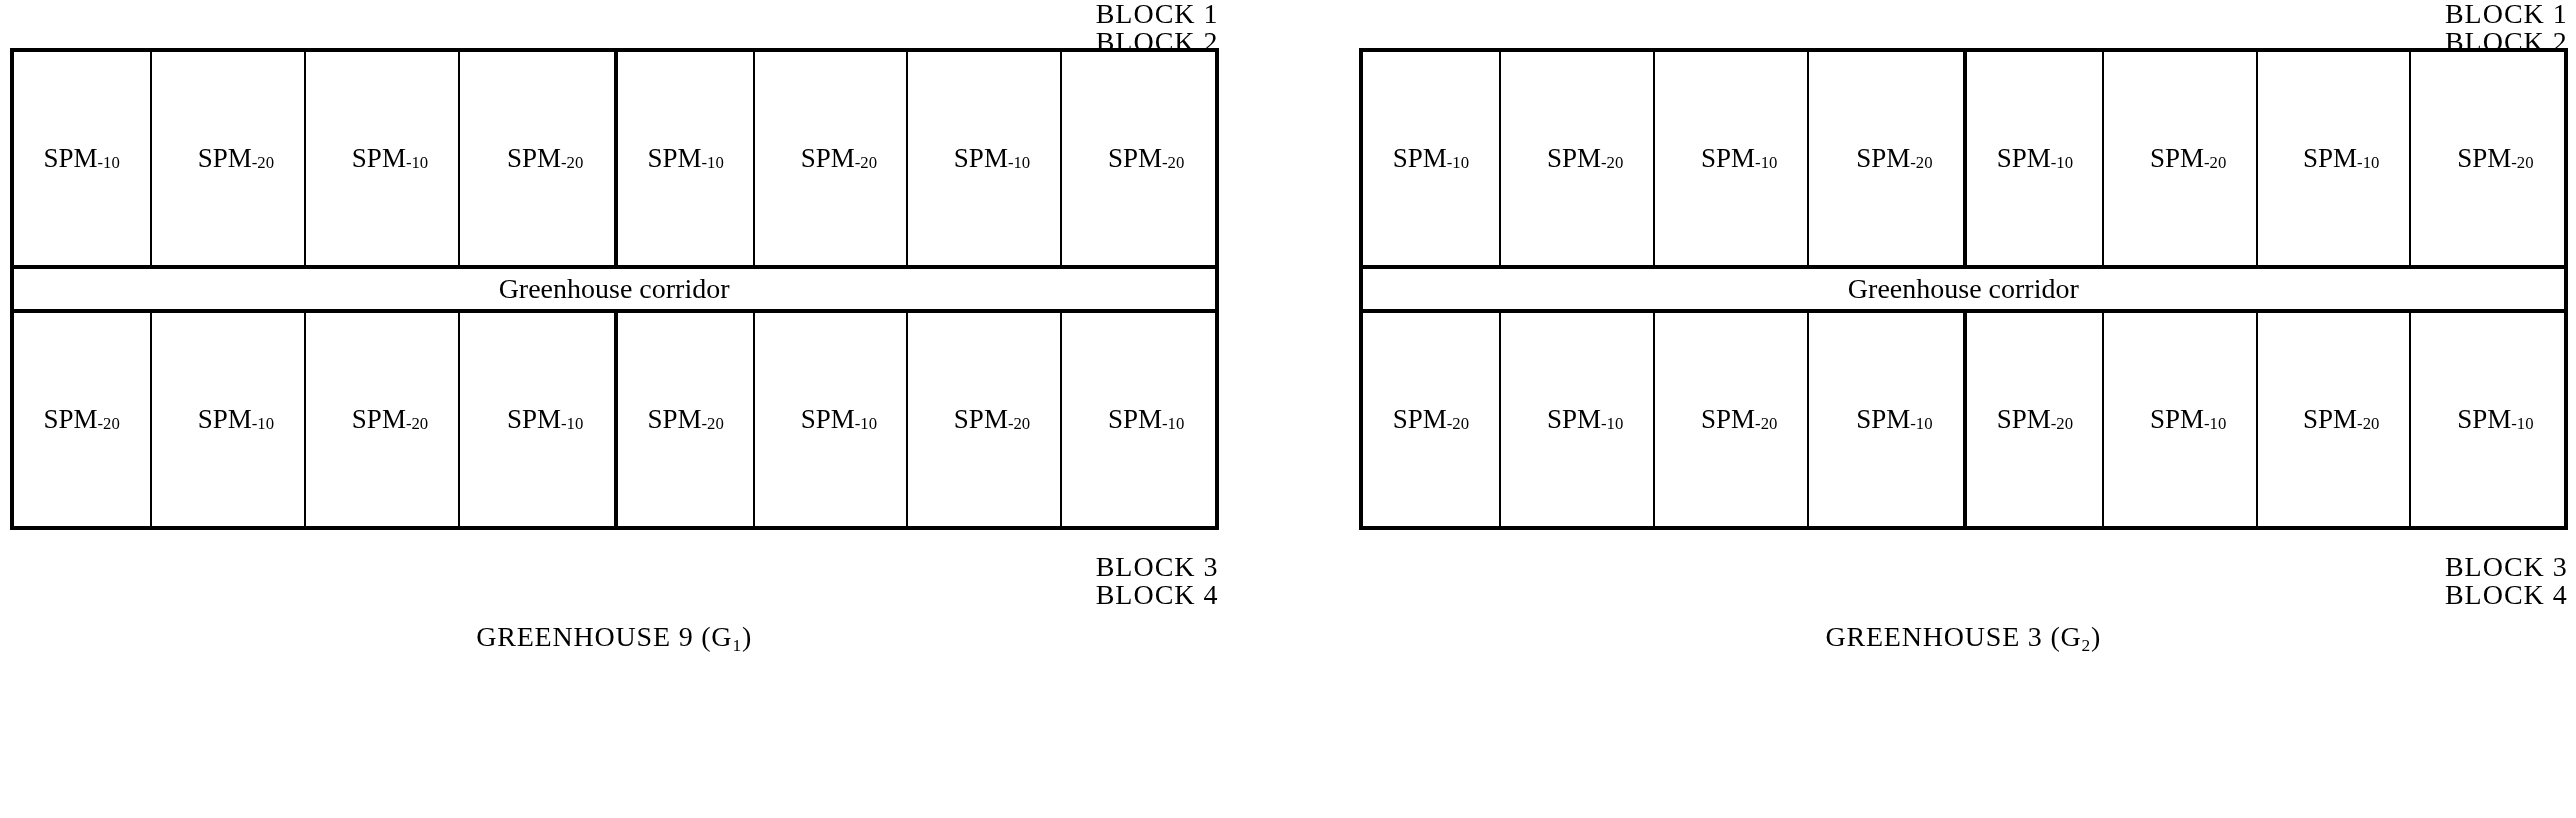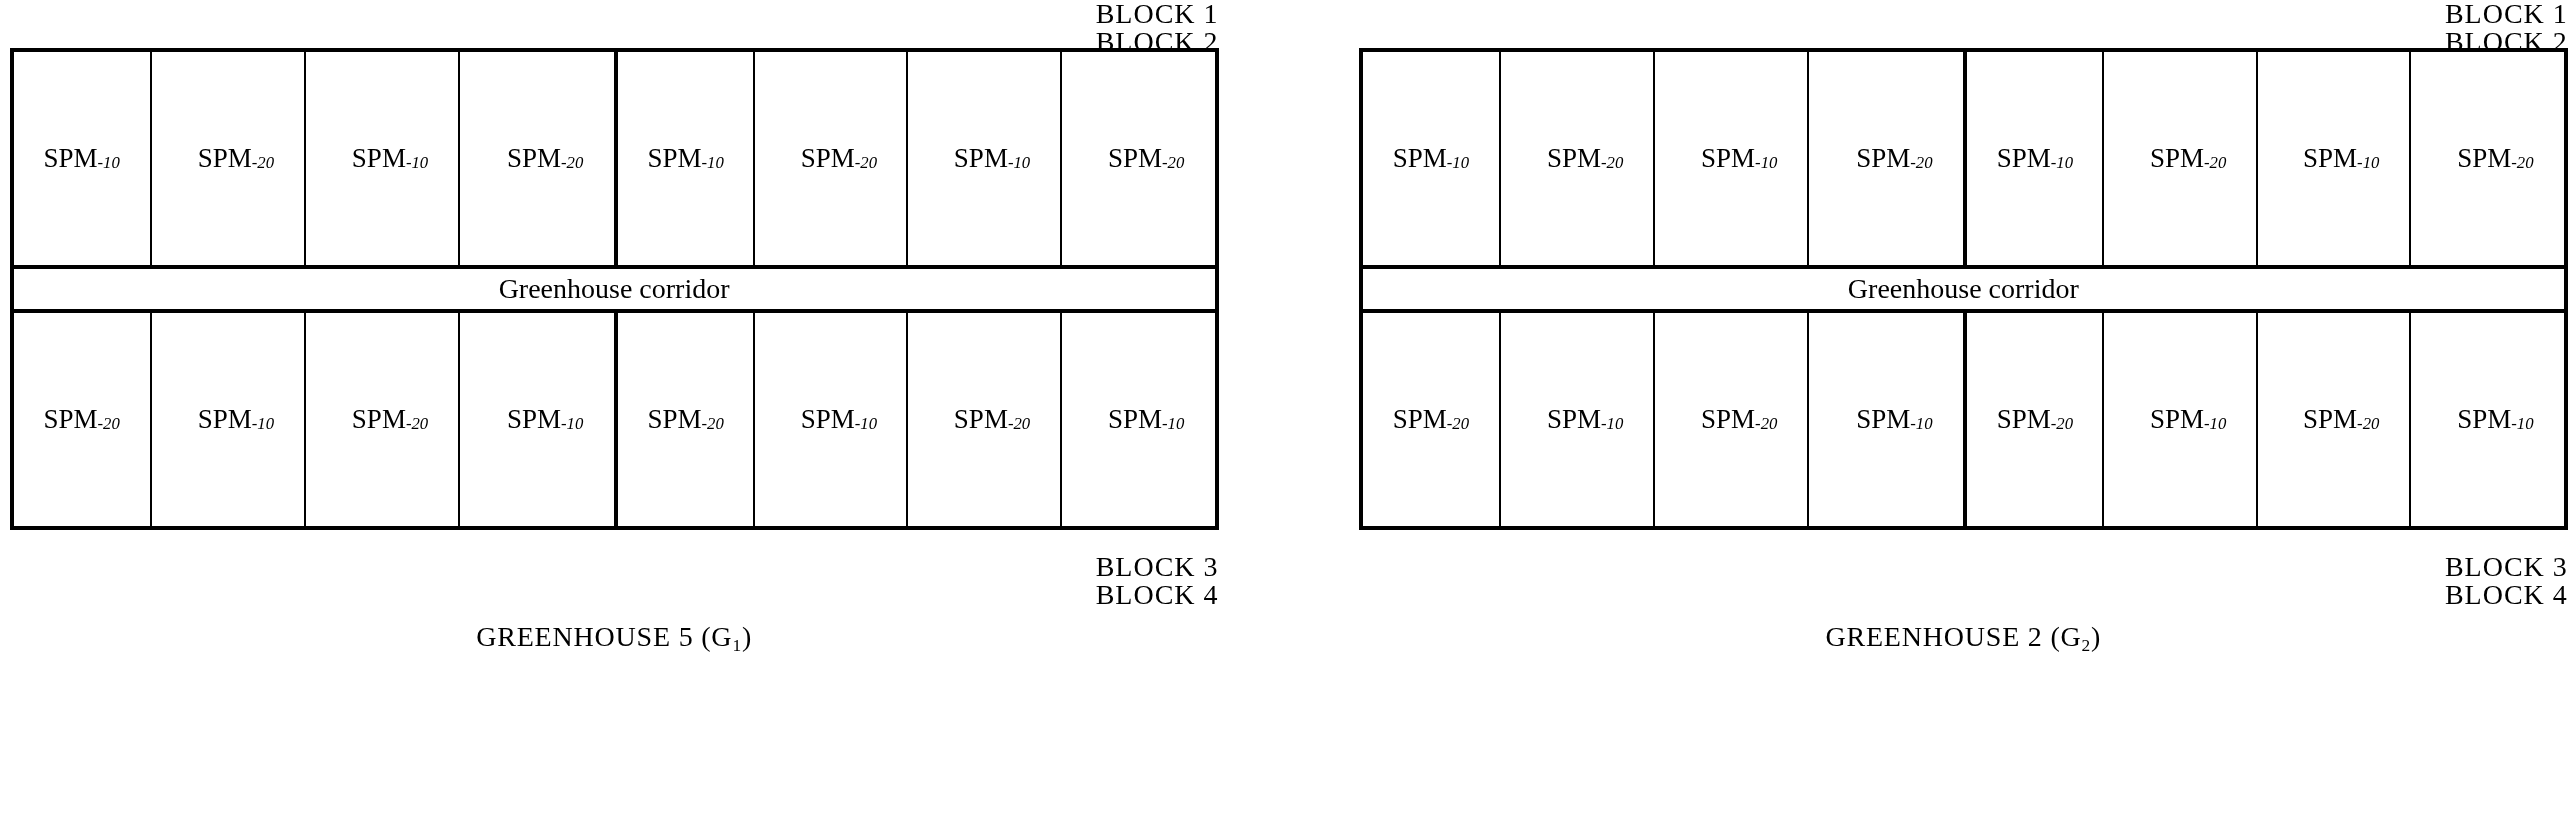--- a/index.html
+++ b/index.html
@@ -84,21 +84,20 @@
   }
   .block.left .cell:last-child{border-right:none;}
   .block.right .cell:last-child{border-right:none;}
 
   .cell .sub{
     font-size:0.62em;
     vertical-align:baseline;
     position:relative;
     top:0.30em;
     letter-spacing:0;
-    font-style:italic;
   }
 
   .corridor{
     height:48px;
     border-top:4.8px solid #000;
     border-bottom:4.8px solid #000;
     display:flex;
     align-items:center;
     justify-content:center;
     font-size:28px;
@@ -216,21 +215,21 @@
         </div>
       </div>
 
     </div>
 
     <div class="block-label-row bottom">
       <div class="block-label">BLOCK 3</div>
       <div class="block-label">BLOCK 4</div>
     </div>
 
-    <div class="gh-caption"><span>GREENHOUSE 5 (G</span><span class="sub">1</span><span>)</span></div>
+    <div class="gh-caption"><span>GREENHOUSE 9 (G</span><span class="sub">1</span><span>)</span></div>
 
   </div>
 
   <div class="greenhouse gh2">
 
     <div class="block-label-row top">
       <div class="block-label">BLOCK 1</div>
       <div class="block-label">BLOCK 2</div>
     </div>
 
@@ -318,18 +317,18 @@
         </div>
       </div>
 
     </div>
 
     <div class="block-label-row bottom">
       <div class="block-label">BLOCK 3</div>
       <div class="block-label">BLOCK 4</div>
     </div>
 
-    <div class="gh-caption"><span>GREENHOUSE 2 (G</span><span class="sub">2</span><span>)</span></div>
+    <div class="gh-caption"><span>GREENHOUSE 3 (G</span><span class="sub">2</span><span>)</span></div>
 
   </div>
 
 </div>
 
 
 </body></html>

